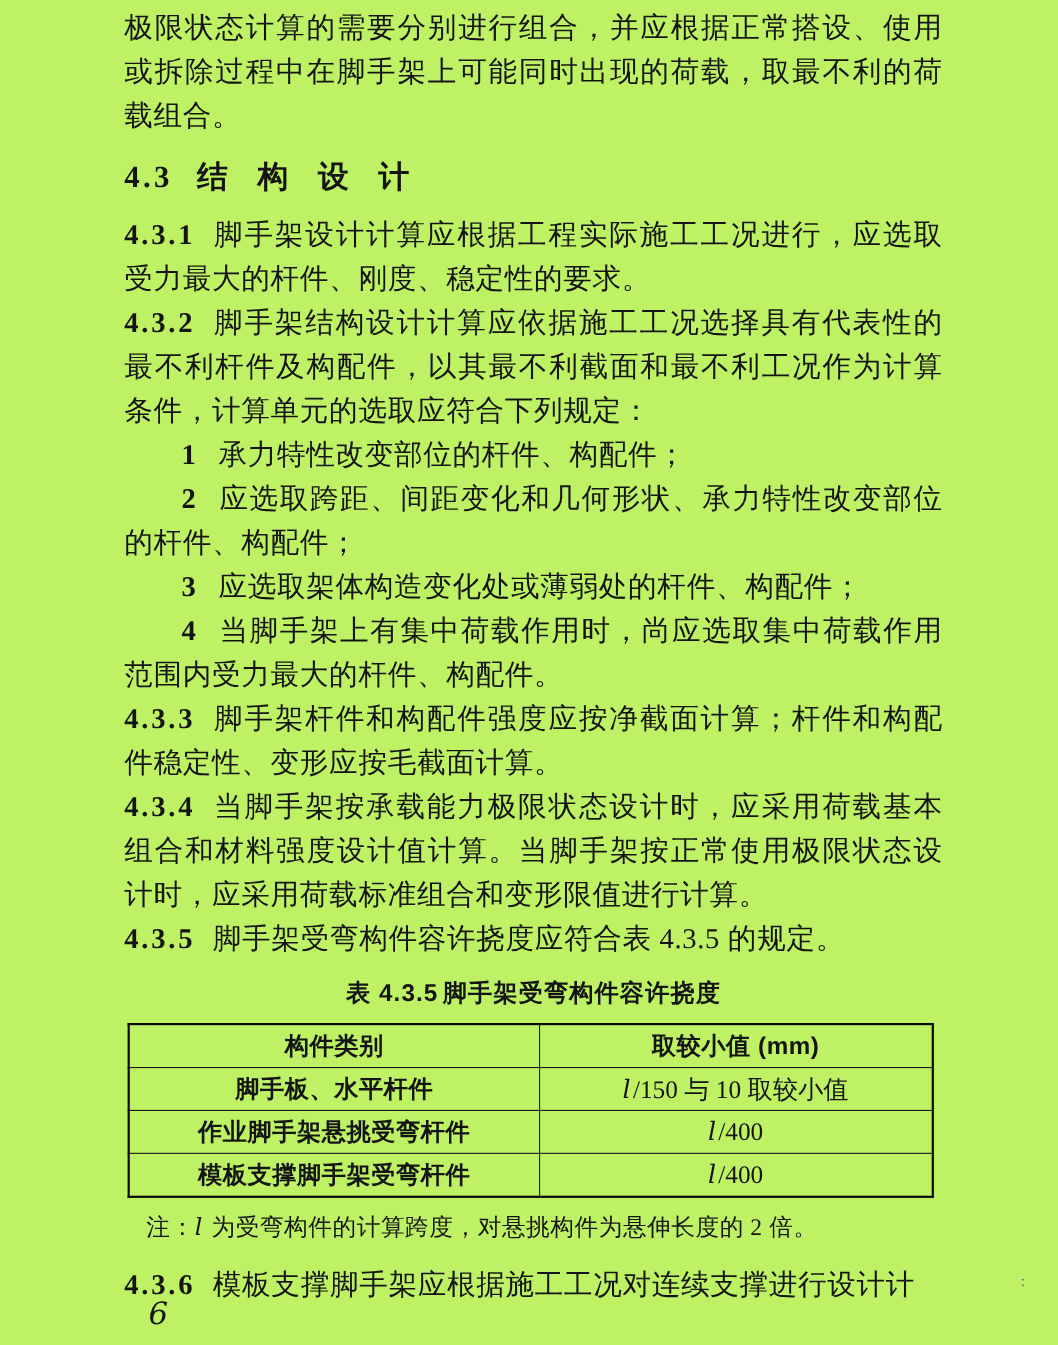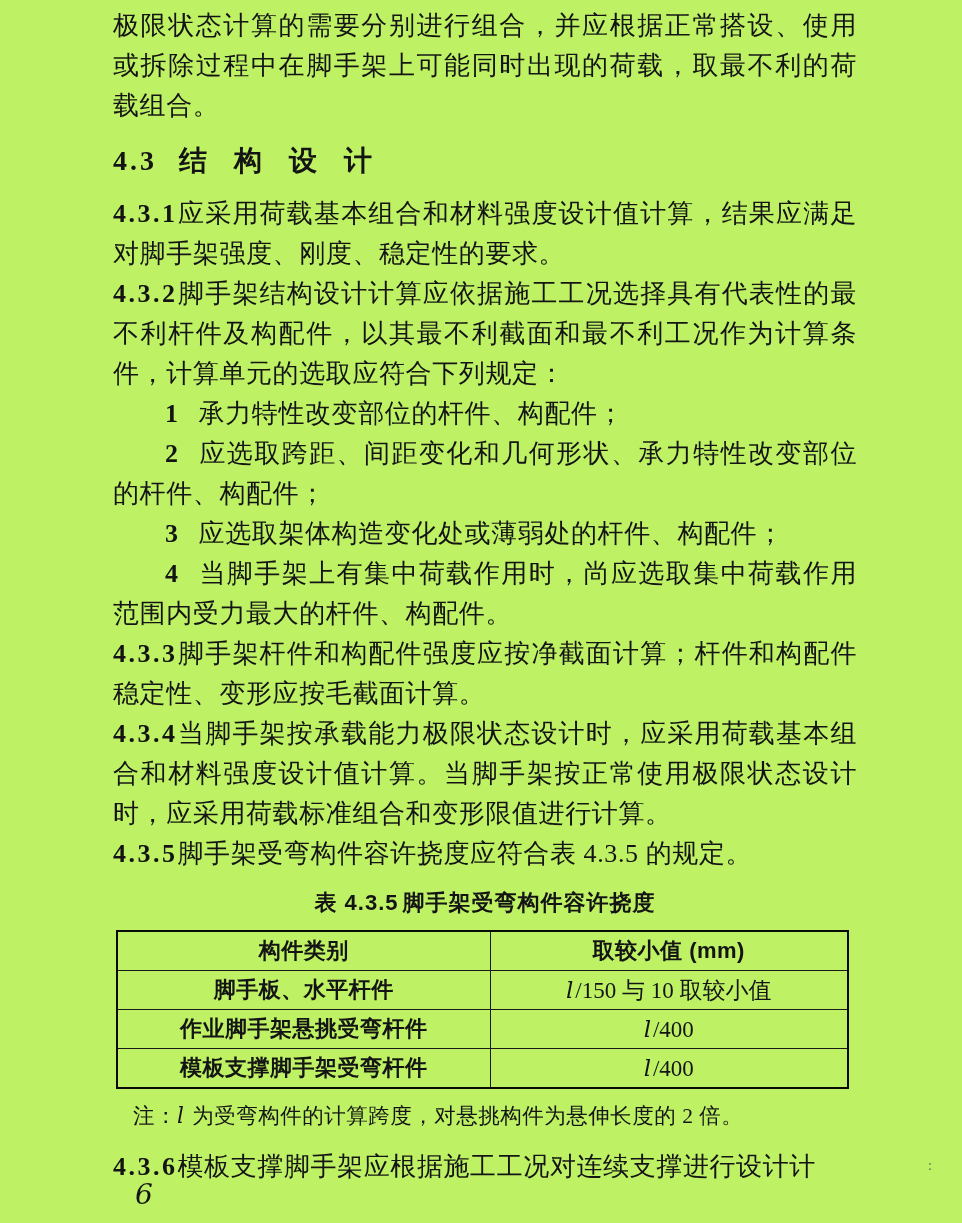--- a/index.html
+++ b/index.html
@@ -19,20 +19,21 @@
   .body-par {
     font-size:26px;
     line-height:40px;
     margin:0;
     text-align:justify;
     letter-spacing:0.6px;
   }
   .clause-num {
     font-weight:bold;
     letter-spacing:2.5px;
+    margin-right:16px;
     white-space:nowrap;
   }
   .list-item { text-indent:52px; }
   .item-num { font-weight:bold; margin-right:20px; }
 
   .section-heading {
     font-weight:bold;
     font-size:28px;
     margin:16px 0 14px 0;
     letter-spacing:10px;
@@ -112,21 +113,21 @@
 
     <p class="body-par">
       <span>极限状态计算的需要分别进行组合，并应根据正常搭设、使用或拆除过程中在脚手架上可能同时出现的荷载，取最不利的荷载组合。</span>
     </p>
 
     <div class="section-heading">
       <span class="heading-num">4.3</span><span>结 构 设 计</span>
     </div>
 
     <p class="body-par">
-      <span class="clause-num">4.3.1</span><span>应采用荷载基本组合和材料强度设计值计算，结果应满足对脚手架强度、刚度、稳定性的要求。</span>
+      <span class="clause-num">4.3.1</span><span>脚手架设计计算应根据工程实际施工工况进行，应选取受力最大的杆件、刚度、稳定性的要求。</span>
     </p>
 
     <p class="body-par">
       <span class="clause-num">4.3.2</span><span>脚手架结构设计计算应依据施工工况选择具有代表性的最不利杆件及构配件，以其最不利截面和最不利工况作为计算条件，计算单元的选取应符合下列规定：</span>
     </p>
 
     <p class="body-par list-item">
       <span class="item-num">1</span><span>承力特性改变部位的杆件、构配件；</span>
     </p>
     <p class="body-par list-item">

